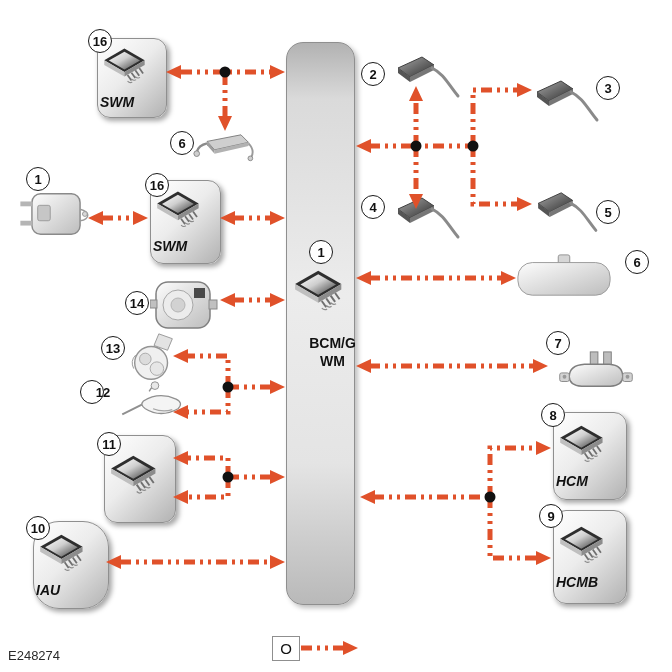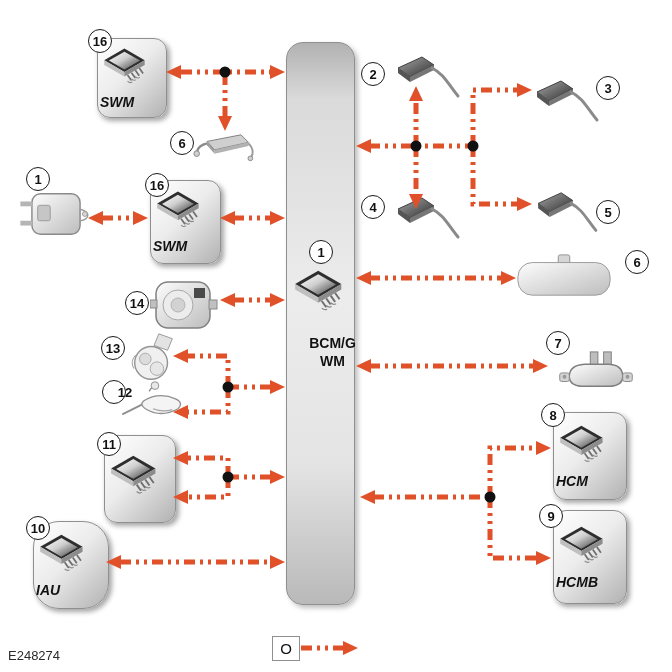--- a/index.html
+++ b/index.html
@@ -282,21 +282,21 @@
         <use href="#sym-sensor"></use>
       </svg>
   </div>
   <div class="badge" style="left:101px;top:336px;">13</div>
 
   <div class="comp" style="left:120px;top:376px;">
     <svg width="68" height="50">
         <use href="#sym-stalk"></use>
       </svg>
   </div>
-  <div class="badge" style="left:102px;top:380px;padding-left:22px;">12</div>
+  <div class="badge" style="left:80px;top:380px;padding-left:22px;">12</div>
 
   <div class="comp" style="left:392px;top:52px;">
     <svg width="72" height="54">
         <use href="#sym-antenna"></use>
       </svg>
   </div>
   <div class="badge" style="left:361px;top:62px;">2</div>
 
   <div class="comp" style="left:528px;top:76px;">
     <svg width="78" height="54">

